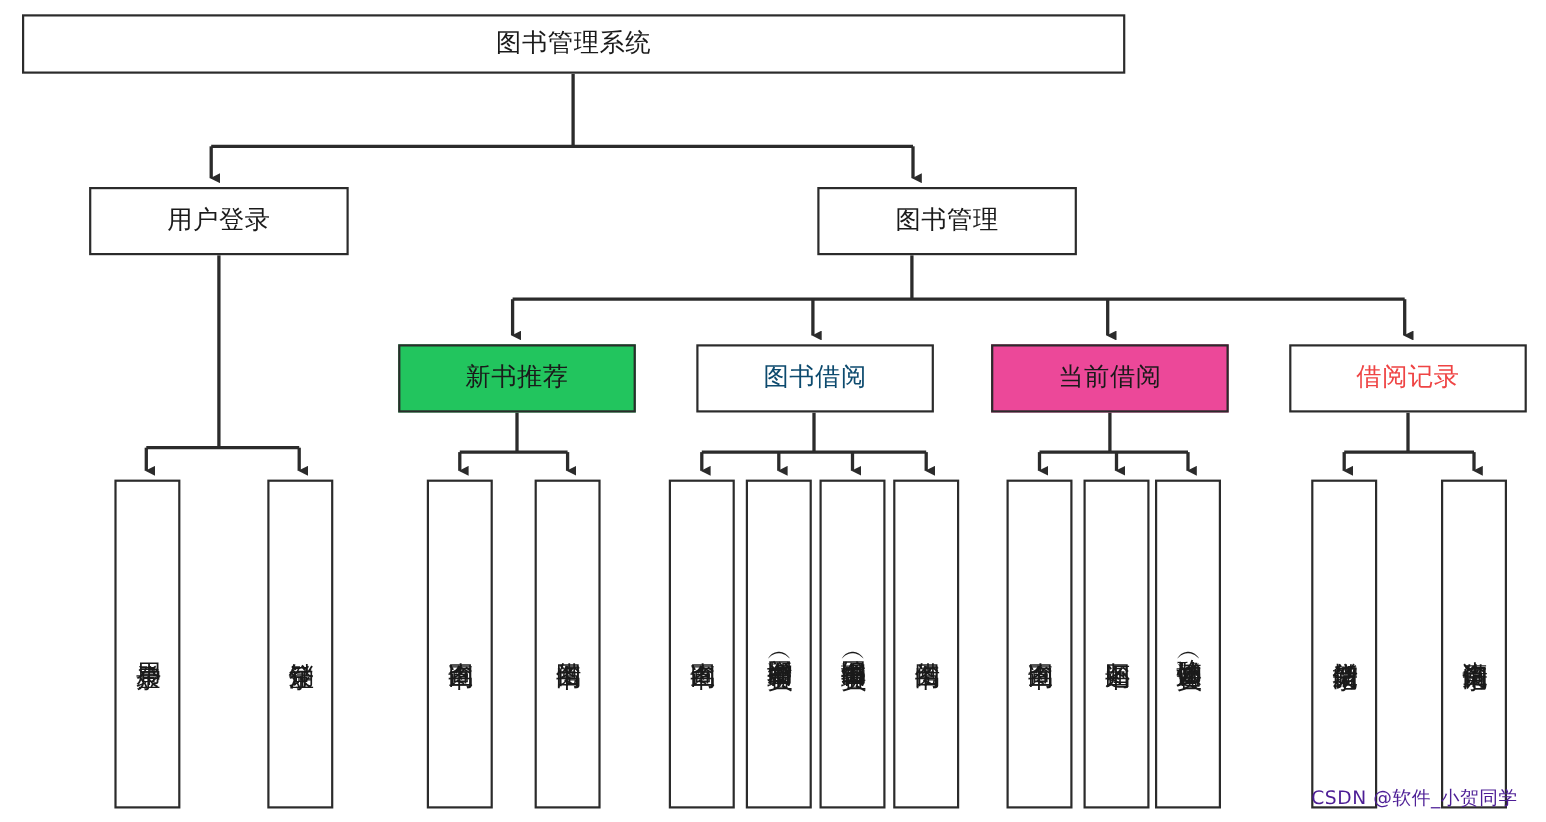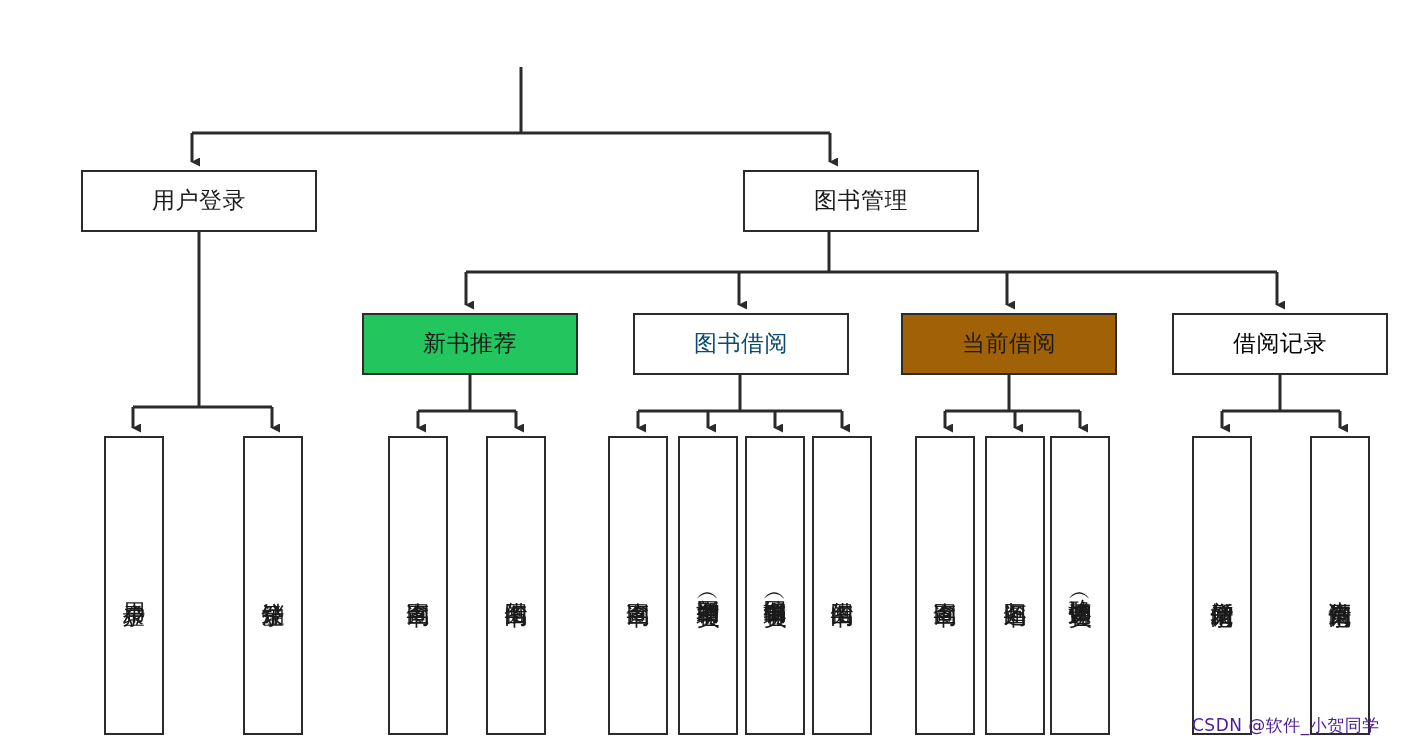--- a/index.html
+++ b/index.html
@@ -121,28 +121,29 @@
     </g>
 
     <g stroke="#2b2b2b" stroke-width="3" fill="none">
       <path d="M1280,375 L1280,411"></path>
       <path d="M1222,411 L1340,411"></path>
       <path d="M1222,411 L1222,428" marker-end="url(#arrowhead)"></path>
       <path d="M1340,411 L1340,428" marker-end="url(#arrowhead)"></path>
     </g>
   </svg>
 
+  <div class="node node-h" style="left: 20px; top: 13px; width: 1003px; height: 54px; border-color: rgb(43, 43, 43); background: rgb(255, 255, 255); color: rgb(26, 26, 26);">图书管理系统</div>
 
   <div class="node node-h" style="left: 81px; top: 170px; width: 236px; height: 62px; border-color: rgb(43, 43, 43); background: rgb(255, 255, 255); color: rgb(26, 26, 26);">用户登录</div>
   <div class="node node-h" style="left: 711px; top: 170px; width: 236px; height: 62px; border-color: rgb(43, 43, 43); background: rgb(255, 255, 255); color: rgb(26, 26, 26); margin-left: 32px;">图书管理</div>
 
   <div class="node node-h" style="left: 362px; top: 313px; width: 216px; height: 62px; border-color: rgb(43, 43, 43); background: #22c55e; color: rgb(26, 26, 26);">新书推荐</div>
   <div class="node node-h" style="left: 633px; top: 313px; width: 216px; height: 62px; border-color: rgb(43, 43, 43); background: rgb(255, 255, 255); color: #0c4a6e;">图书借阅</div>
-  <div class="node node-h" style="left: 901px; top: 313px; width: 216px; height: 62px; border-color: rgb(43, 43, 43); background: #a16207; color: rgb(26, 26, 26);">当前借阅</div>
-  <div class="node node-h" style="left: 1172px; top: 313px; width: 216px; height: 62px; border-color: rgb(43, 43, 43); background: rgb(255, 255, 255); color: #000000;">借阅记录</div>
+  <div class="node node-h" style="left: 901px; top: 313px; width: 216px; height: 62px; border-color: rgb(43, 43, 43); background: #ec4899; color: rgb(26, 26, 26);">当前借阅</div>
+  <div class="node node-h" style="left: 1172px; top: 313px; width: 216px; height: 62px; border-color: rgb(43, 43, 43); background: rgb(255, 255, 255); color: #ef4444;">借阅记录</div>
 
   <div class="node node-v" style="left: 104px; top: 436px; width: 60px; height: 299px; border-color: rgb(43, 43, 43); background: rgb(255, 255, 255); color: rgb(26, 26, 26);">用户登录</div>
   <div class="node node-v" style="left: 243px; top: 436px; width: 60px; height: 299px; border-color: rgb(43, 43, 43); background: rgb(255, 255, 255); color: rgb(26, 26, 26);">注销登录</div>
   <div class="node node-v" style="left: 388px; top: 436px; width: 60px; height: 299px; border-color: rgb(43, 43, 43); background: rgb(255, 255, 255); color: rgb(26, 26, 26);">查询图书</div>
   <div class="node node-v" style="left: 486px; top: 436px; width: 60px; height: 299px; border-color: rgb(43, 43, 43); background: rgb(255, 255, 255); color: rgb(26, 26, 26);">借阅图书</div>
   <div class="node node-v" style="left: 608px; top: 436px; width: 60px; height: 299px; border-color: rgb(43, 43, 43); background: rgb(255, 255, 255); color: rgb(26, 26, 26);">查询图书</div>
   <div class="node node-v" style="left: 678px; top: 436px; width: 60px; height: 299px; border-color: rgb(43, 43, 43); background: rgb(255, 255, 255); color: rgb(26, 26, 26);">新增图书（管理员）</div>
   <div class="node node-v" style="left: 745px; top: 436px; width: 60px; height: 299px; border-color: rgb(43, 43, 43); background: rgb(255, 255, 255); color: rgb(26, 26, 26);">编辑图书（管理员）</div>
   <div class="node node-v" style="left: 812px; top: 436px; width: 60px; height: 299px; border-color: rgb(43, 43, 43); background: rgb(255, 255, 255); color: rgb(26, 26, 26);">借阅图书</div>
   <div class="node node-v" style="left: 915px; top: 436px; width: 60px; height: 299px; border-color: rgb(43, 43, 43); background: rgb(255, 255, 255); color: rgb(26, 26, 26);">查询图书</div>

